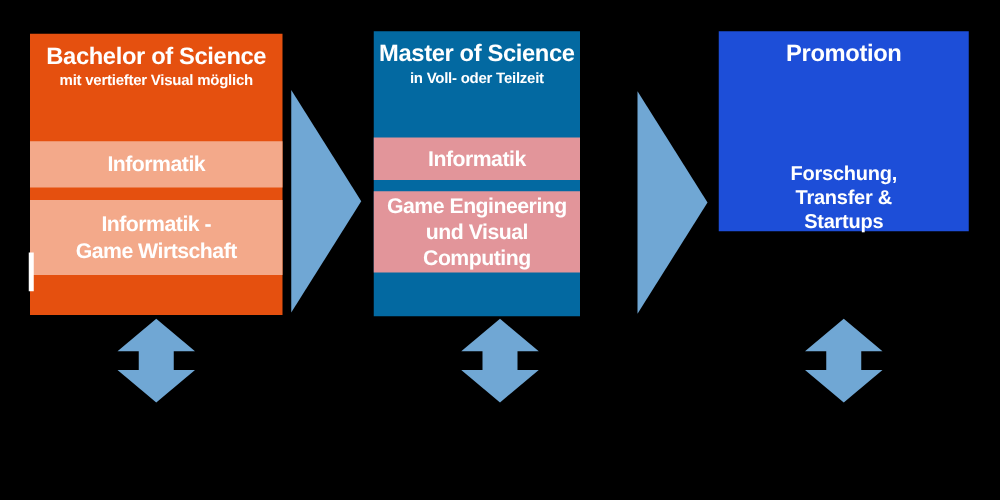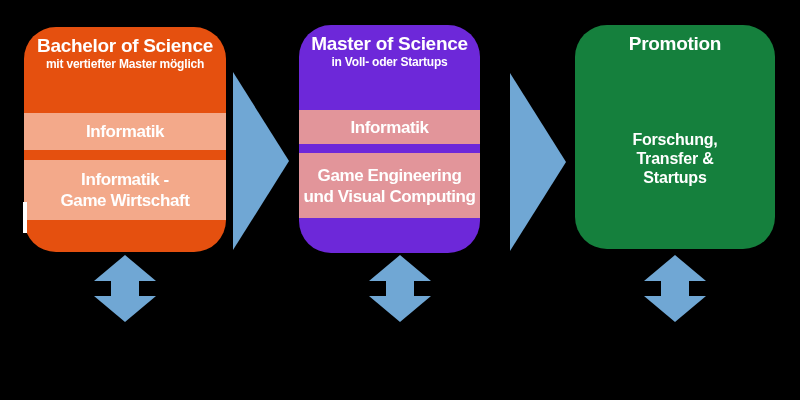--- a/index.html
+++ b/index.html
@@ -6,24 +6,24 @@
   .canvas {
     position: relative;
     width: 800px;
     height: 400px;
     background: #000;
     font-family: "Liberation Sans", sans-serif;
     font-weight: bold;
     color: #fff;
     overflow: hidden;
   }
-  .box { position: absolute; border-radius: 32px; }
+  .box { position: absolute; }
   .box-bachelor { left: 24px; top: 27px; width: 202px; height: 225px; background: #E5500F; }
-  .box-master   { left: 299px; top: 25px; width: 181px; height: 228px; background: #6d28d9; }
-  .box-promotion{ left: 575px; top: 25px; width: 200px; height: 224px; background: #15803d; }
+  .box-master   { left: 299px; top: 25px; width: 165px; height: 228px; background: #0369a1; }
+  .box-promotion{ left: 575px; top: 25px; width: 200px; height: 160px; background: #1d4ed8; }
 
   .box-header { position: absolute; top: 0; left: 0; right: 0; text-align: center; }
   .box-title {
     margin: 0; padding-top: 8px;
     font-size: 19px; line-height: 22px; letter-spacing: -0.3px;
     font-weight: bold;
   }
   .box-subtitle { font-size: 12px; line-height: 14px; letter-spacing: -0.2px; }
 
   .program {
@@ -95,32 +95,32 @@
   }
 </style>
 </head>
 <body>
 
 <div class="canvas">
 
   <section class="box box-bachelor">
     <header class="box-header">
       <h2 class="box-title">Bachelor of Science</h2>
-      <div class="box-subtitle">mit vertiefter Master möglich</div>
+      <div class="box-subtitle">mit vertiefter Visual möglich</div>
     </header>
     <div class="program b-row1">Informatik</div>
     <div class="program b-row2">Informatik -
 Game Wirtschaft</div>
   </section>
   <div class="white-notch"></div>
 
   <section class="box box-master">
     <header class="box-header">
       <h2 class="box-title">Master of Science</h2>
-      <div class="box-subtitle">in Voll- oder Startups</div>
+      <div class="box-subtitle">in Voll- oder Teilzeit</div>
     </header>
     <div class="program m-row1">Informatik</div>
     <div class="program m-row2">Game Engineering
 und Visual Computing</div>
   </section>
 
   <section class="box box-promotion">
     <header class="box-header">
       <h2 class="box-title">Promotion</h2>
     </header>

